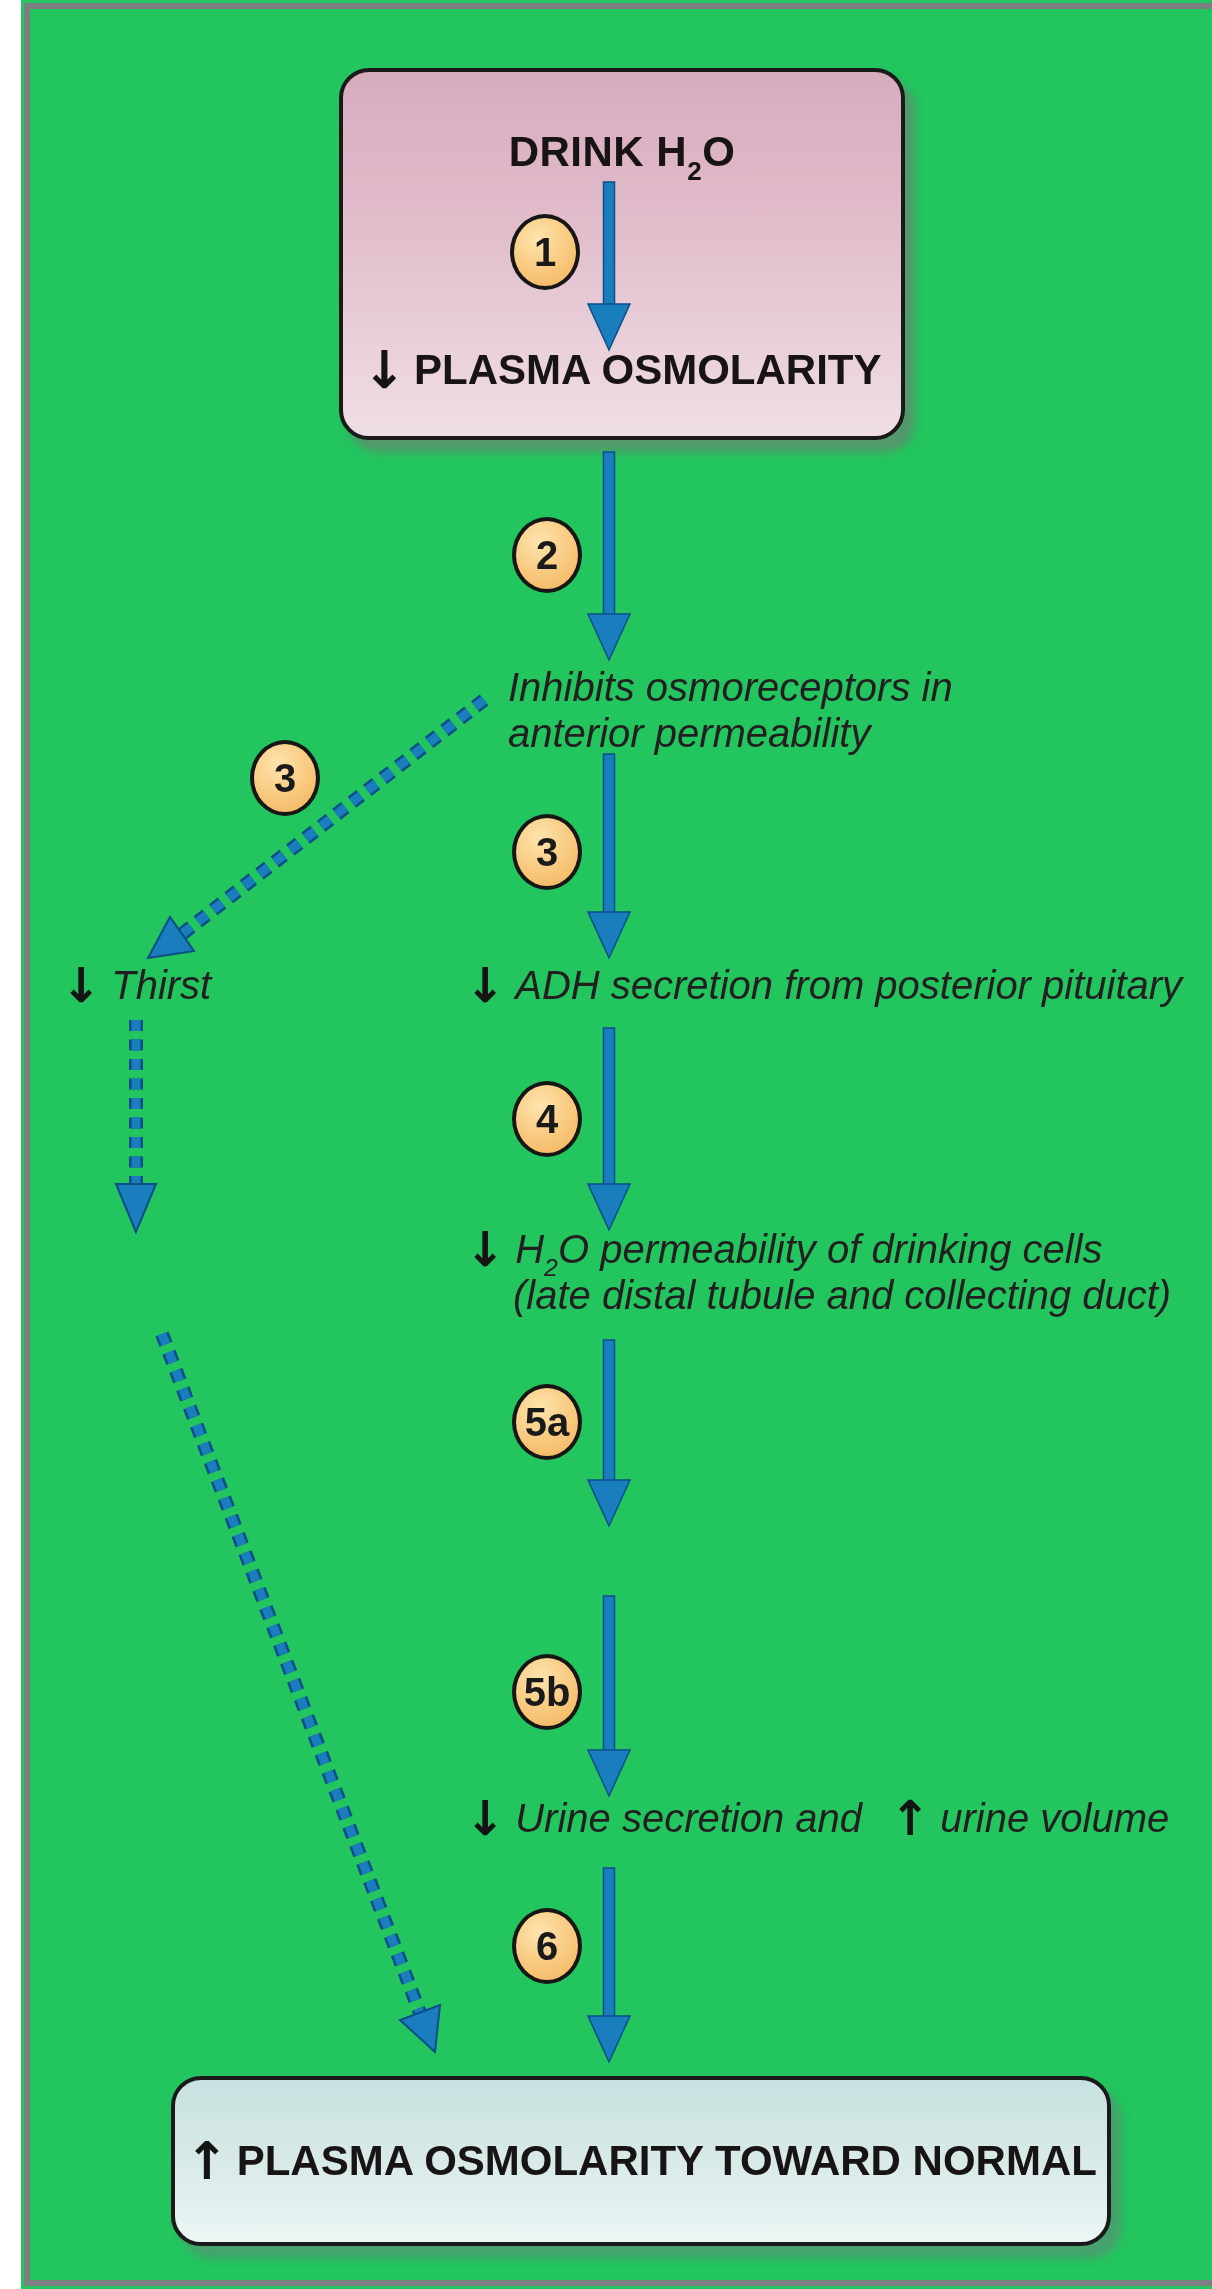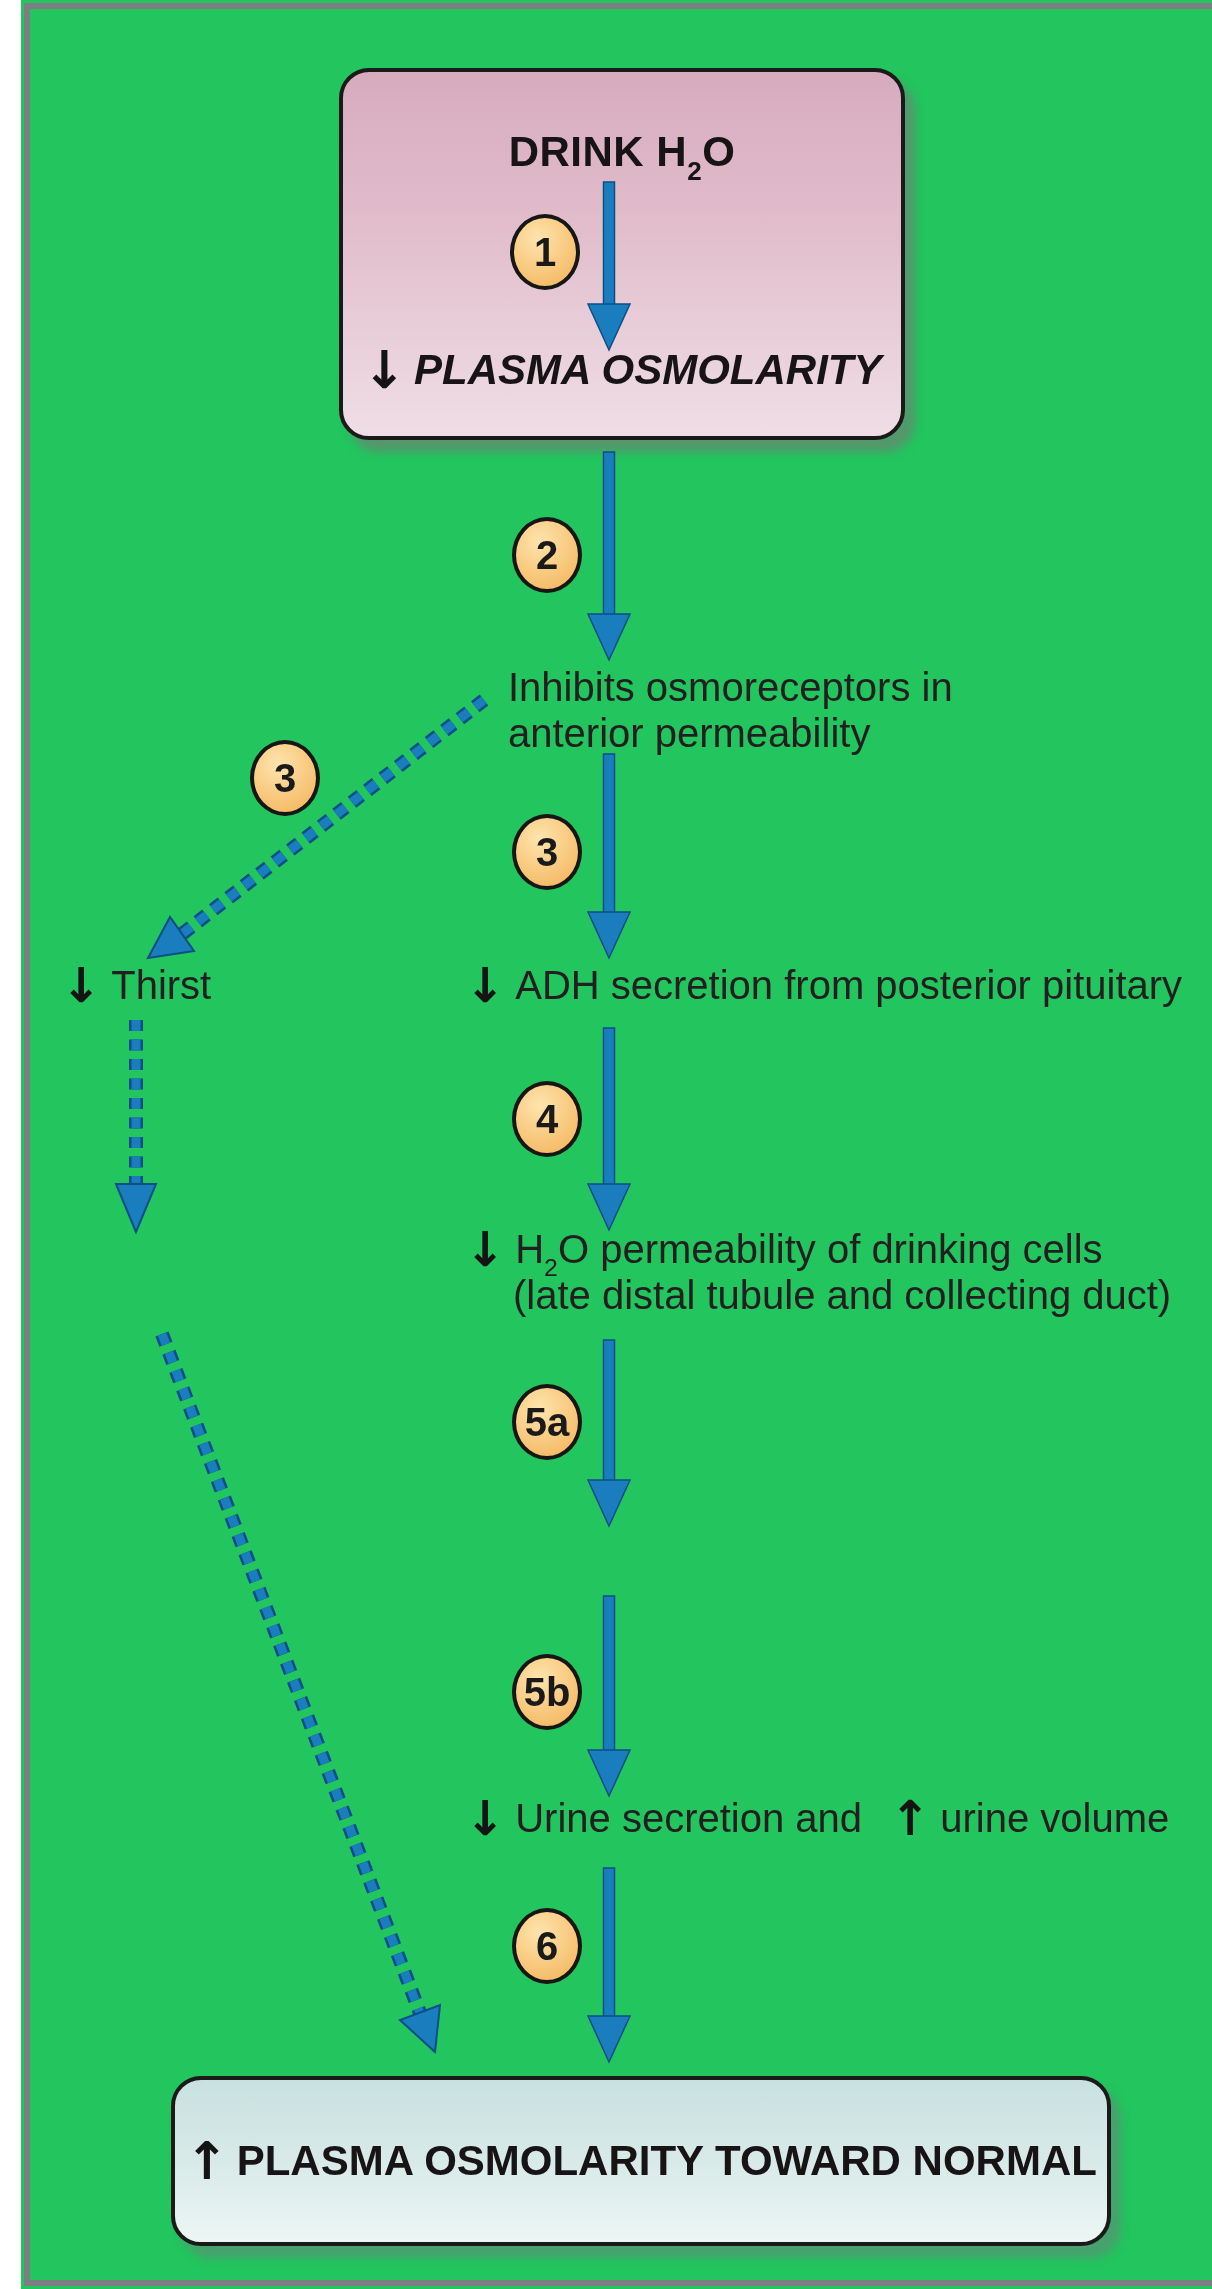--- a/index.html
+++ b/index.html
@@ -30,39 +30,39 @@
     background:linear-gradient(180deg,#c8e1e0 0%,#d8eae8 50%,#ecf6f5 100%);
     box-shadow:10px 12px 9px rgba(110,125,125,0.5);
     display:flex; align-items:center; justify-content:center;
   }
   .box-title{
     position:absolute; top:56px; left:0; width:100%; text-align:center;
     font-weight:bold; font-size:42px; color:#181415; letter-spacing:0.5px;
   }
   .box-result{
     position:absolute; bottom:36px; left:0; width:100%; text-align:center;
-    font-weight:bold; font-size:42px; color:#181415; white-space:nowrap;font-style:italic;
+    font-weight:bold; font-size:42px; color:#181415; white-space:nowrap;
   }
   .teal-text{
     font-weight:bold; font-size:42px; color:#181415; white-space:nowrap;
   }
 
   
   .badge{
     position:absolute; width:70px; height:76px; box-sizing:border-box;
     border:4px solid #161616; border-radius:50%;
     background:radial-gradient(circle at 38% 30%, #fee4ae 0%, #f9cd85 45%, #f2b258 100%);
     display:flex; align-items:center; justify-content:center;
     font-weight:bold; font-size:40px; color:#1a1a1a; z-index:3;
   }
 
   
   .label{
     position:absolute; font-size:40px; line-height:46px; color:#231f20;
-    white-space:nowrap; z-index:3;
+    white-space:nowrap; z-index:3;font-style:italic;
   }
   .glyph{
     font-family:"DejaVu Sans",sans-serif; font-weight:bold; color:#141414;
   }
   .label .glyph{ font-size:48px; line-height:46px; vertical-align:-3px; margin-right:10px; }
   .box-result .glyph, .teal-text .glyph{ font-size:52px; vertical-align:-4px; margin-right:8px; }
   sub.chem{ font-size:62%; position:relative; top:0.18em; line-height:0; }
   .indent2{ display:block; }
 </style>
 </head>

